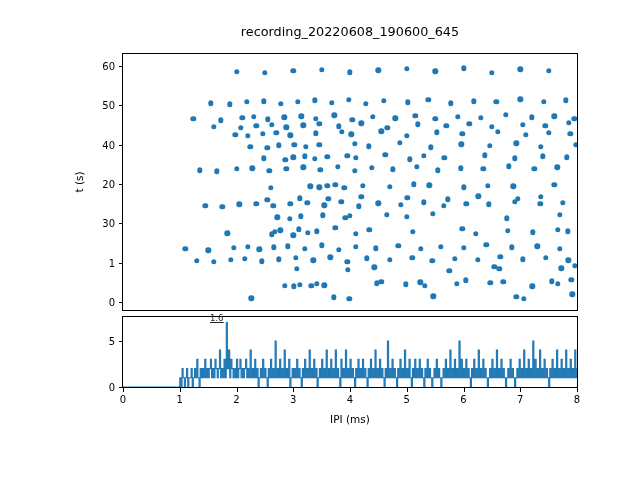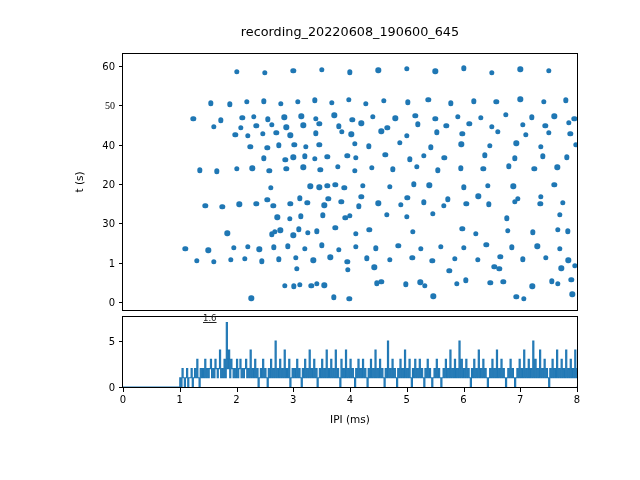--- a/index.html
+++ b/index.html
@@ -408,32 +408,32 @@
       <div class="ylabel-text" style="left: 80px; width: 35px; top: 302.123px;">0</div>
       <div class="tick ytick-mark" style="left: 118.5px; top: 262.738px;"></div>
       <div class="ylabel-text" style="left: 80px; width: 35px; top: 262.738px;">1</div>
       <div class="tick ytick-mark" style="left: 118.5px; top: 223.354px;"></div>
       <div class="ylabel-text" style="left: 80px; width: 35px; top: 223.354px;">30</div>
       <div class="tick ytick-mark" style="left: 118.5px; top: 183.969px;"></div>
       <div class="ylabel-text" style="left: 80px; width: 35px; top: 183.969px;">20</div>
       <div class="tick ytick-mark" style="left: 118.5px; top: 144.585px;"></div>
       <div class="ylabel-text" style="left: 80px; width: 35px; top: 144.585px;">40</div>
       <div class="tick ytick-mark" style="left: 118.5px; top: 105.2px;"></div>
-      <div class="ylabel-text" style="left: 80px; width: 35px; top: 105.2px; font-family: Liberation Serif, serif;">50</div>
+      <div class="ylabel-text" style="left: 80px; width: 35px; top: 105.2px;">50</div>
       <div class="tick ytick-mark" style="left: 118.5px; top: 65.8154px;"></div>
       <div class="ylabel-text" style="left: 80px; width: 35px; top: 65.8154px;">60</div>
     </div>
   <div id="ylabel-raster">t (s)</div>
 
   <div class="axes" id="hist-axes">
     <svg id="hist-svg" width="454" height="70">
       <path id="hist-path" fill="none" stroke="#1f77b4" stroke-width="1.1" stroke-linejoin="miter" d="M0.00,70.00 L0.00,70.00 L1.14,70.00 L1.14,70.00 L2.27,70.00 L2.27,70.00 L3.40,70.00 L3.40,70.00 L4.54,70.00 L4.54,70.00 L5.68,70.00 L5.68,70.00 L6.81,70.00 L6.81,70.00 L7.95,70.00 L7.95,70.00 L9.08,70.00 L9.08,70.00 L10.21,70.00 L10.21,70.00 L11.35,70.00 L11.35,70.00 L12.48,70.00 L12.48,70.00 L13.62,70.00 L13.62,70.00 L14.76,70.00 L14.76,70.00 L15.89,70.00 L15.89,70.00 L17.02,70.00 L17.02,70.00 L18.16,70.00 L18.16,70.00 L19.30,70.00 L19.30,70.00 L20.43,70.00 L20.43,70.00 L21.57,70.00 L21.57,70.00 L22.70,70.00 L22.70,70.00 L23.84,70.00 L23.84,70.00 L24.97,70.00 L24.97,70.00 L26.11,70.00 L26.11,70.00 L27.24,70.00 L27.24,70.00 L28.38,70.00 L28.38,70.00 L29.51,70.00 L29.51,70.00 L30.65,70.00 L30.65,70.00 L31.78,70.00 L31.78,70.00 L32.91,70.00 L32.91,70.00 L34.05,70.00 L34.05,70.00 L35.19,70.00 L35.19,70.00 L36.32,70.00 L36.32,70.00 L37.45,70.00 L37.45,70.00 L38.59,70.00 L38.59,70.00 L39.73,70.00 L39.73,70.00 L40.86,70.00 L40.86,70.00 L41.99,70.00 L41.99,70.00 L43.13,70.00 L43.13,70.00 L44.27,70.00 L44.27,70.00 L45.40,70.00 L45.40,70.00 L46.54,70.00 L46.54,70.00 L47.67,70.00 L47.67,70.00 L48.80,70.00 L48.80,70.00 L49.94,70.00 L49.94,70.00 L51.08,70.00 L51.08,70.00 L52.21,70.00 L52.21,70.00 L53.35,70.00 L53.35,70.00 L54.48,70.00 L54.48,70.00 L55.62,70.00 L55.62,70.00 L56.75,70.00 L56.75,60.79 L57.88,60.79 L57.88,70.00 L59.02,70.00 L59.02,51.58 L60.16,51.58 L60.16,60.79 L61.29,60.79 L61.29,70.00 L62.43,70.00 L62.43,60.79 L63.56,60.79 L63.56,51.58 L64.70,51.58 L64.70,70.00 L65.83,70.00 L65.83,60.79 L66.97,60.79 L66.97,60.79 L68.10,60.79 L68.10,51.58 L69.23,51.58 L69.23,70.00 L70.37,70.00 L70.37,60.79 L71.50,60.79 L71.50,51.58 L72.64,51.58 L72.64,60.79 L73.78,60.79 L73.78,42.37 L74.91,42.37 L74.91,60.79 L76.05,60.79 L76.05,70.00 L77.18,70.00 L77.18,51.58 L78.32,51.58 L78.32,60.79 L79.45,60.79 L79.45,51.58 L80.58,51.58 L80.58,60.79 L81.72,60.79 L81.72,42.37 L82.86,42.37 L82.86,60.79 L83.99,60.79 L83.99,51.58 L85.13,51.58 L85.13,60.79 L86.26,60.79 L86.26,51.58 L87.39,51.58 L87.39,42.37 L88.53,42.37 L88.53,60.79 L89.67,60.79 L89.67,51.58 L90.80,51.58 L90.80,60.79 L91.94,60.79 L91.94,42.37 L93.07,42.37 L93.07,51.58 L94.21,51.58 L94.21,60.79 L95.34,60.79 L95.34,51.58 L96.47,51.58 L96.47,33.16 L97.61,33.16 L97.61,60.79 L98.75,60.79 L98.75,51.58 L99.88,51.58 L99.88,60.79 L101.02,60.79 L101.02,42.37 L102.15,42.37 L102.15,60.79 L103.28,60.79 L103.28,5.53 L104.42,5.53 L104.42,51.58 L105.56,51.58 L105.56,33.16 L106.69,33.16 L106.69,60.79 L107.83,60.79 L107.83,42.37 L108.96,42.37 L108.96,51.58 L110.09,51.58 L110.09,60.79 L111.23,60.79 L111.23,51.58 L112.36,51.58 L112.36,60.79 L113.50,60.79 L113.50,42.37 L114.64,42.37 L114.64,60.79 L115.77,60.79 L115.77,51.58 L116.91,51.58 L116.91,42.37 L118.04,42.37 L118.04,60.79 L119.18,60.79 L119.18,51.58 L120.31,51.58 L120.31,60.79 L121.45,60.79 L121.45,51.58 L122.58,51.58 L122.58,42.37 L123.72,42.37 L123.72,60.79 L124.85,60.79 L124.85,51.58 L125.99,51.58 L125.99,60.79 L127.12,60.79 L127.12,33.16 L128.26,33.16 L128.26,60.79 L129.39,60.79 L129.39,51.58 L130.53,51.58 L130.53,60.79 L131.66,60.79 L131.66,42.37 L132.79,42.37 L132.79,60.79 L133.93,60.79 L133.93,51.58 L135.06,51.58 L135.06,70.00 L136.20,70.00 L136.20,60.79 L137.34,60.79 L137.34,51.58 L138.47,51.58 L138.47,60.79 L139.60,60.79 L139.60,42.37 L140.74,42.37 L140.74,60.79 L141.88,60.79 L141.88,51.58 L143.01,51.58 L143.01,60.79 L144.15,60.79 L144.15,70.00 L145.28,70.00 L145.28,51.58 L146.41,51.58 L146.41,60.79 L147.55,60.79 L147.55,42.37 L148.69,42.37 L148.69,60.79 L149.82,60.79 L149.82,51.58 L150.96,51.58 L150.96,60.79 L152.09,60.79 L152.09,23.95 L153.23,23.95 L153.23,60.79 L154.36,60.79 L154.36,51.58 L155.50,51.58 L155.50,60.79 L156.63,60.79 L156.63,42.37 L157.77,42.37 L157.77,60.79 L158.90,60.79 L158.90,51.58 L160.03,51.58 L160.03,60.79 L161.17,60.79 L161.17,33.16 L162.31,33.16 L162.31,60.79 L163.44,60.79 L163.44,51.58 L164.57,51.58 L164.57,60.79 L165.71,60.79 L165.71,42.37 L166.84,42.37 L166.84,70.00 L167.98,70.00 L167.98,60.79 L169.12,60.79 L169.12,51.58 L170.25,51.58 L170.25,60.79 L171.38,60.79 L171.38,51.58 L172.52,51.58 L172.52,60.79 L173.66,60.79 L173.66,42.37 L174.79,42.37 L174.79,60.79 L175.93,60.79 L175.93,51.58 L177.06,51.58 L177.06,60.79 L178.19,60.79 L178.19,70.00 L179.33,70.00 L179.33,51.58 L180.47,51.58 L180.47,60.79 L181.60,60.79 L181.60,42.37 L182.74,42.37 L182.74,60.79 L183.87,60.79 L183.87,51.58 L185.01,51.58 L185.01,60.79 L186.14,60.79 L186.14,33.16 L187.28,33.16 L187.28,60.79 L188.41,60.79 L188.41,51.58 L189.54,51.58 L189.54,60.79 L190.68,60.79 L190.68,42.37 L191.81,42.37 L191.81,60.79 L192.95,60.79 L192.95,51.58 L194.09,51.58 L194.09,70.00 L195.22,70.00 L195.22,60.79 L196.35,60.79 L196.35,51.58 L197.49,51.58 L197.49,60.79 L198.63,60.79 L198.63,42.37 L199.76,42.37 L199.76,60.79 L200.90,60.79 L200.90,51.58 L202.03,51.58 L202.03,60.79 L203.16,60.79 L203.16,33.16 L204.30,33.16 L204.30,60.79 L205.44,60.79 L205.44,51.58 L206.57,51.58 L206.57,60.79 L207.71,60.79 L207.71,42.37 L208.84,42.37 L208.84,60.79 L209.98,60.79 L209.98,51.58 L211.11,51.58 L211.11,60.79 L212.25,60.79 L212.25,33.16 L213.38,33.16 L213.38,60.79 L214.52,60.79 L214.52,51.58 L215.65,51.58 L215.65,60.79 L216.79,60.79 L216.79,70.00 L217.92,70.00 L217.92,42.37 L219.06,42.37 L219.06,60.79 L220.19,60.79 L220.19,51.58 L221.32,51.58 L221.32,60.79 L222.46,60.79 L222.46,33.16 L223.59,33.16 L223.59,60.79 L224.73,60.79 L224.73,51.58 L225.87,51.58 L225.87,60.79 L227.00,60.79 L227.00,42.37 L228.14,42.37 L228.14,60.79 L229.27,60.79 L229.27,51.58 L230.41,51.58 L230.41,60.79 L231.54,60.79 L231.54,70.00 L232.67,70.00 L232.67,51.58 L233.81,51.58 L233.81,60.79 L234.94,60.79 L234.94,42.37 L236.08,42.37 L236.08,60.79 L237.21,60.79 L237.21,51.58 L238.35,51.58 L238.35,60.79 L239.48,60.79 L239.48,42.37 L240.62,42.37 L240.62,60.79 L241.75,60.79 L241.75,51.58 L242.89,51.58 L242.89,60.79 L244.02,60.79 L244.02,70.00 L245.16,70.00 L245.16,51.58 L246.29,51.58 L246.29,60.79 L247.43,60.79 L247.43,42.37 L248.56,42.37 L248.56,60.79 L249.70,60.79 L249.70,51.58 L250.84,51.58 L250.84,60.79 L251.97,60.79 L251.97,33.16 L253.10,33.16 L253.10,60.79 L254.24,60.79 L254.24,51.58 L255.38,51.58 L255.38,60.79 L256.51,60.79 L256.51,42.37 L257.64,42.37 L257.64,60.79 L258.78,60.79 L258.78,51.58 L259.92,51.58 L259.92,60.79 L261.05,60.79 L261.05,70.00 L262.19,70.00 L262.19,51.58 L263.32,51.58 L263.32,60.79 L264.45,60.79 L264.45,23.95 L265.59,23.95 L265.59,60.79 L266.73,60.79 L266.73,51.58 L267.86,51.58 L267.86,60.79 L269.00,60.79 L269.00,42.37 L270.13,42.37 L270.13,60.79 L271.26,60.79 L271.26,51.58 L272.40,51.58 L272.40,60.79 L273.54,60.79 L273.54,70.00 L274.67,70.00 L274.67,51.58 L275.81,51.58 L275.81,60.79 L276.94,60.79 L276.94,42.37 L278.08,42.37 L278.08,60.79 L279.21,60.79 L279.21,51.58 L280.35,51.58 L280.35,60.79 L281.48,60.79 L281.48,33.16 L282.62,33.16 L282.62,60.79 L283.75,60.79 L283.75,51.58 L284.89,51.58 L284.89,60.79 L286.02,60.79 L286.02,42.37 L287.16,42.37 L287.16,60.79 L288.29,60.79 L288.29,70.00 L289.43,70.00 L289.43,51.58 L290.56,51.58 L290.56,60.79 L291.69,60.79 L291.69,42.37 L292.83,42.37 L292.83,60.79 L293.96,60.79 L293.96,51.58 L295.10,51.58 L295.10,60.79 L296.24,60.79 L296.24,42.37 L297.37,42.37 L297.37,60.79 L298.50,60.79 L298.50,51.58 L299.64,51.58 L299.64,60.79 L300.77,60.79 L300.77,70.00 L301.91,70.00 L301.91,51.58 L303.05,51.58 L303.05,60.79 L304.18,60.79 L304.18,42.37 L305.31,42.37 L305.31,60.79 L306.45,60.79 L306.45,51.58 L307.58,51.58 L307.58,60.79 L308.72,60.79 L308.72,70.00 L309.86,70.00 L309.86,60.79 L310.99,60.79 L310.99,51.58 L312.13,51.58 L312.13,60.79 L313.26,60.79 L313.26,42.37 L314.39,42.37 L314.39,60.79 L315.53,60.79 L315.53,51.58 L316.67,51.58 L316.67,60.79 L317.80,60.79 L317.80,70.00 L318.94,70.00 L318.94,60.79 L320.07,60.79 L320.07,51.58 L321.20,51.58 L321.20,60.79 L322.34,60.79 L322.34,42.37 L323.48,42.37 L323.48,60.79 L324.61,60.79 L324.61,51.58 L325.75,51.58 L325.75,60.79 L326.88,60.79 L326.88,33.16 L328.01,33.16 L328.01,60.79 L329.15,60.79 L329.15,51.58 L330.29,51.58 L330.29,60.79 L331.42,60.79 L331.42,42.37 L332.56,42.37 L332.56,60.79 L333.69,60.79 L333.69,51.58 L334.83,51.58 L334.83,60.79 L335.96,60.79 L335.96,23.95 L337.10,23.95 L337.10,60.79 L338.23,60.79 L338.23,42.37 L339.37,42.37 L339.37,60.79 L340.50,60.79 L340.50,51.58 L341.64,51.58 L341.64,60.79 L342.77,60.79 L342.77,42.37 L343.91,42.37 L343.91,60.79 L345.04,60.79 L345.04,51.58 L346.18,51.58 L346.18,60.79 L347.31,60.79 L347.31,70.00 L348.45,70.00 L348.45,51.58 L349.58,51.58 L349.58,60.79 L350.71,60.79 L350.71,42.37 L351.85,42.37 L351.85,60.79 L352.99,60.79 L352.99,51.58 L354.12,51.58 L354.12,60.79 L355.25,60.79 L355.25,33.16 L356.39,33.16 L356.39,60.79 L357.52,60.79 L357.52,51.58 L358.66,51.58 L358.66,60.79 L359.80,60.79 L359.80,42.37 L360.93,42.37 L360.93,60.79 L362.06,60.79 L362.06,51.58 L363.20,51.58 L363.20,60.79 L364.33,60.79 L364.33,70.00 L365.47,70.00 L365.47,60.79 L366.61,60.79 L366.61,51.58 L367.74,51.58 L367.74,60.79 L368.88,60.79 L368.88,42.37 L370.01,42.37 L370.01,60.79 L371.14,60.79 L371.14,51.58 L372.28,51.58 L372.28,60.79 L373.42,60.79 L373.42,33.16 L374.55,33.16 L374.55,60.79 L375.69,60.79 L375.69,51.58 L376.82,51.58 L376.82,60.79 L377.95,60.79 L377.95,42.37 L379.09,42.37 L379.09,60.79 L380.23,60.79 L380.23,51.58 L381.36,51.58 L381.36,60.79 L382.50,60.79 L382.50,70.00 L383.63,70.00 L383.63,60.79 L384.76,60.79 L384.76,51.58 L385.90,51.58 L385.90,60.79 L387.04,60.79 L387.04,42.37 L388.17,42.37 L388.17,60.79 L389.31,60.79 L389.31,51.58 L390.44,51.58 L390.44,60.79 L391.58,60.79 L391.58,70.00 L392.71,70.00 L392.71,60.79 L393.85,60.79 L393.85,51.58 L394.98,51.58 L394.98,60.79 L396.12,60.79 L396.12,42.37 L397.25,42.37 L397.25,60.79 L398.39,60.79 L398.39,51.58 L399.52,51.58 L399.52,60.79 L400.66,60.79 L400.66,33.16 L401.79,33.16 L401.79,60.79 L402.93,60.79 L402.93,51.58 L404.06,51.58 L404.06,60.79 L405.20,60.79 L405.20,42.37 L406.33,42.37 L406.33,60.79 L407.46,60.79 L407.46,51.58 L408.60,51.58 L408.60,60.79 L409.74,60.79 L409.74,23.95 L410.87,23.95 L410.87,60.79 L412.00,60.79 L412.00,42.37 L413.14,42.37 L413.14,60.79 L414.27,60.79 L414.27,51.58 L415.41,51.58 L415.41,60.79 L416.55,60.79 L416.55,33.16 L417.68,33.16 L417.68,60.79 L418.81,60.79 L418.81,51.58 L419.95,51.58 L419.95,60.79 L421.08,60.79 L421.08,42.37 L422.22,42.37 L422.22,60.79 L423.36,60.79 L423.36,51.58 L424.49,51.58 L424.49,60.79 L425.63,60.79 L425.63,70.00 L426.76,70.00 L426.76,51.58 L427.89,51.58 L427.89,60.79 L429.03,60.79 L429.03,42.37 L430.17,42.37 L430.17,60.79 L431.30,60.79 L431.30,51.58 L432.44,51.58 L432.44,60.79 L433.57,60.79 L433.57,33.16 L434.70,33.16 L434.70,60.79 L435.84,60.79 L435.84,51.58 L436.98,51.58 L436.98,60.79 L438.11,60.79 L438.11,42.37 L439.25,42.37 L439.25,60.79 L440.38,60.79 L440.38,51.58 L441.51,51.58 L441.51,60.79 L442.65,60.79 L442.65,33.16 L443.79,33.16 L443.79,60.79 L444.92,60.79 L444.92,51.58 L446.06,51.58 L446.06,60.79 L447.19,60.79 L447.19,42.37 L448.33,42.37 L448.33,60.79 L449.46,60.79 L449.46,51.58 L450.60,51.58 L450.60,60.79 L451.73,60.79 L451.73,33.16 L452.87,33.16 L452.87,60.79 L454.00,60.79 L454.00,51.58 L455.13,51.58 L455.13,60.79 L456.27,60.79 L456.27,70.00 L457.41,70.00 L457.41,60.79 L458.54,60.79 L458.54,42.37 L459.67,42.37 L459.67,60.79 L460.81,60.79 L454.00,70.00"></path>
     </svg>
   </div>
-  <div id="peak-annot" class="peak-annot" style="left: 205px; top: 312.526px; text-decoration: underline;">1.6</div>
+  <div id="peak-annot" class="peak-annot" style="left: 212px; top: 312.526px; text-decoration: underline;">1.6</div>
   <div id="ytick-layer-hist">
       <div class="tick ytick-mark" style="left: 118.5px; top: 387px;"></div>
       <div class="ylabel-text" style="left: 80px; width: 35px; top: 387px;">0</div>
       <div class="tick ytick-mark" style="left: 118.5px; top: 340.947px;"></div>
       <div class="ylabel-text" style="left: 80px; width: 35px; top: 340.947px;">5</div>
     </div>
   <div id="xtick-layer-hist">
       <div class="tick xtick-mark" style="left: 123px; top: 388px;"></div>
       <div class="xlabel-text" style="left: 123px; top: 394px;">0</div>
       <div class="tick xtick-mark" style="left: 179.75px; top: 388px;"></div>

